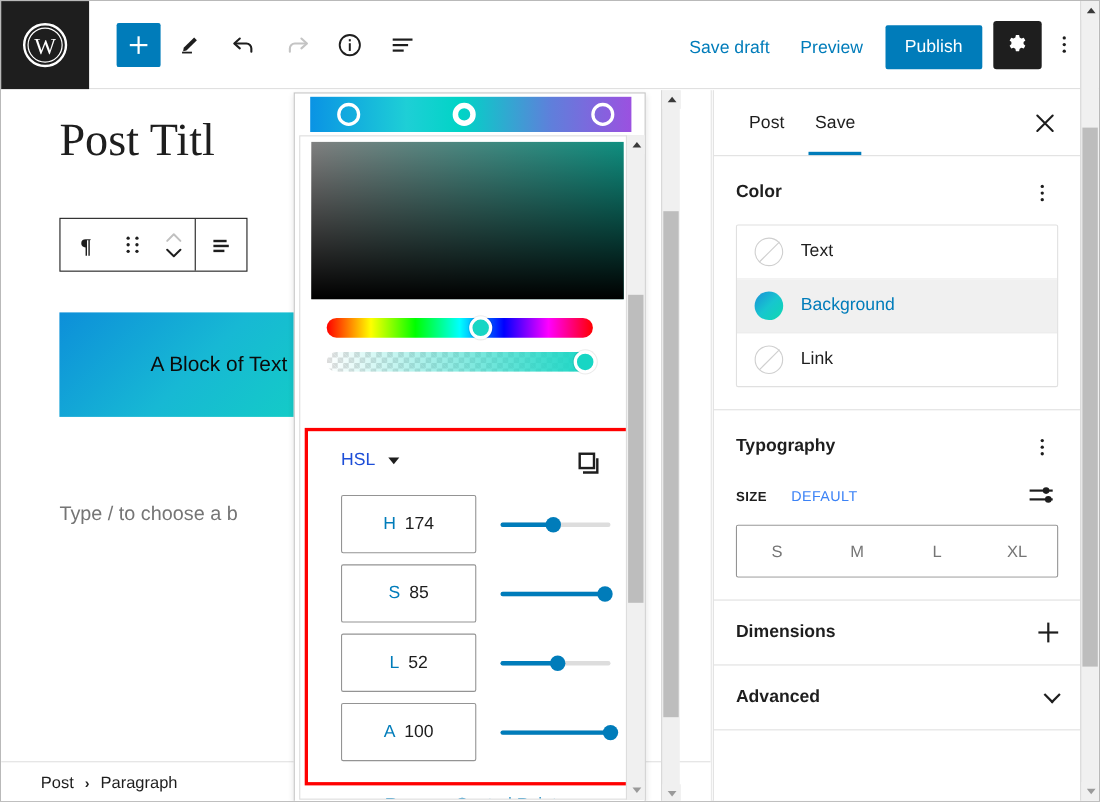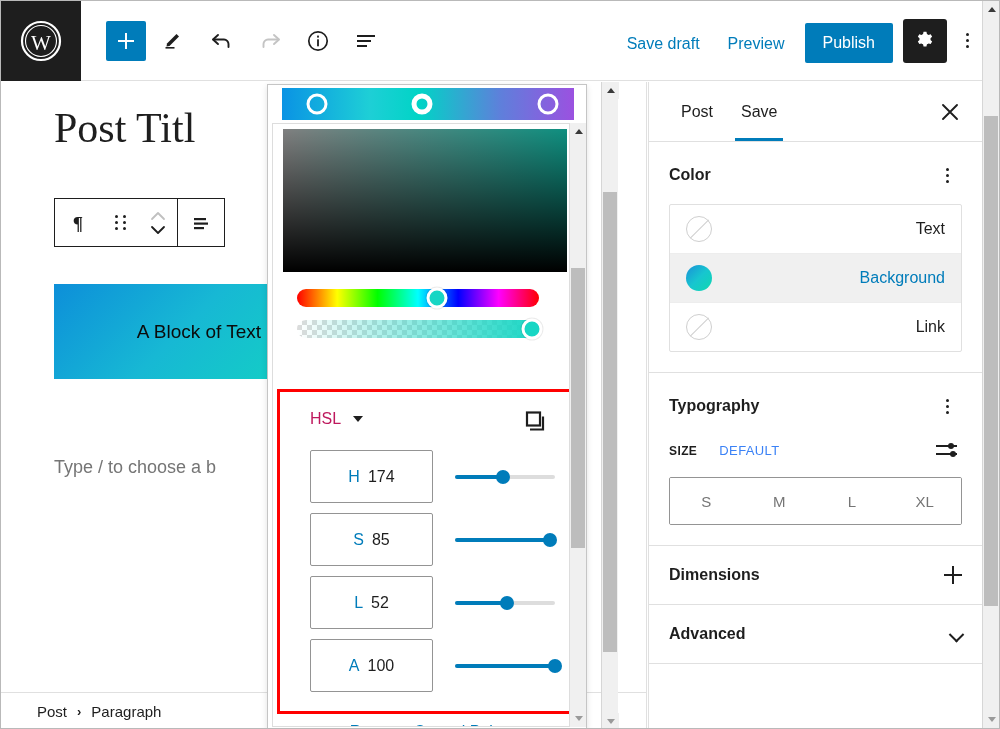--- a/index.html
+++ b/index.html
@@ -279,21 +279,21 @@
     width: 302px; height: 325px;
     border: 3px solid #ff0000;
     background: #fff;
     box-sizing: border-box;
   }
   .hsl-head {
     position: absolute;
     left: 30px; top: 18px;
     display: flex; align-items: center; gap: 12px;
   }
-  .hsl-label { font-size: 16px; color: #be185d; }
+  .hsl-label { font-size: 16px; color: #1d4ed8; }
   .chev {
     width: 0; height: 0;
     border-left: 5px solid transparent;
     border-right: 5px solid transparent;
     border-top: 6px solid #1e1e1e;
   }
   .copy-btn {
     position: absolute;
     right: 26px; top: 14px;
     width: 30px; height: 30px;
@@ -426,21 +426,20 @@
   .color-list {
     border: 1px solid #e0e0e0;
     border-radius: 2px;
     overflow: hidden;
   }
   .color-item {
     display: flex; align-items: center; gap: 16px;
     padding: 11px 16px;
     cursor: pointer;
     border-bottom: 1px solid #ededed;
-    justify-content: space-between;
   }
   .color-item:last-child { border-bottom: none; }
   .color-item.active { background: #f0f0f0; }
   .color-item.active .ci-label { color: #007cba; }
   .swatch {
     width: 26px; height: 26px; border-radius: 50%;
     flex: 0 0 auto;
   }
   .swatch.empty {
     border: 1px solid #cfcfcf;
@@ -475,21 +474,21 @@
     height: 48px;
   }
   .size-seg button {
     flex: 1 1 0;
     background: #fff; border: none;
     font-size: 15px; color: #757575;
     cursor: pointer;
     font-family: "Liberation Sans", sans-serif;
   }
   .sb-collapse {
-    display: flex; align-items: flex-end; justify-content: space-between;
+    display: flex; align-items: center; justify-content: space-between;
     padding: 20px;
     border-bottom: 1px solid #e0e0e0;
     cursor: pointer;
   }
   .plus-ico { position: relative; width: 18px; height: 18px; }
   .plus-ico::before, .plus-ico::after {
     content: ""; position: absolute; background: #1e1e1e;
   }
   .plus-ico::before { left: 0; right: 0; top: 8px; height: 2px; }
   .plus-ico::after { top: 0; bottom: 0; left: 8px; width: 2px; }

